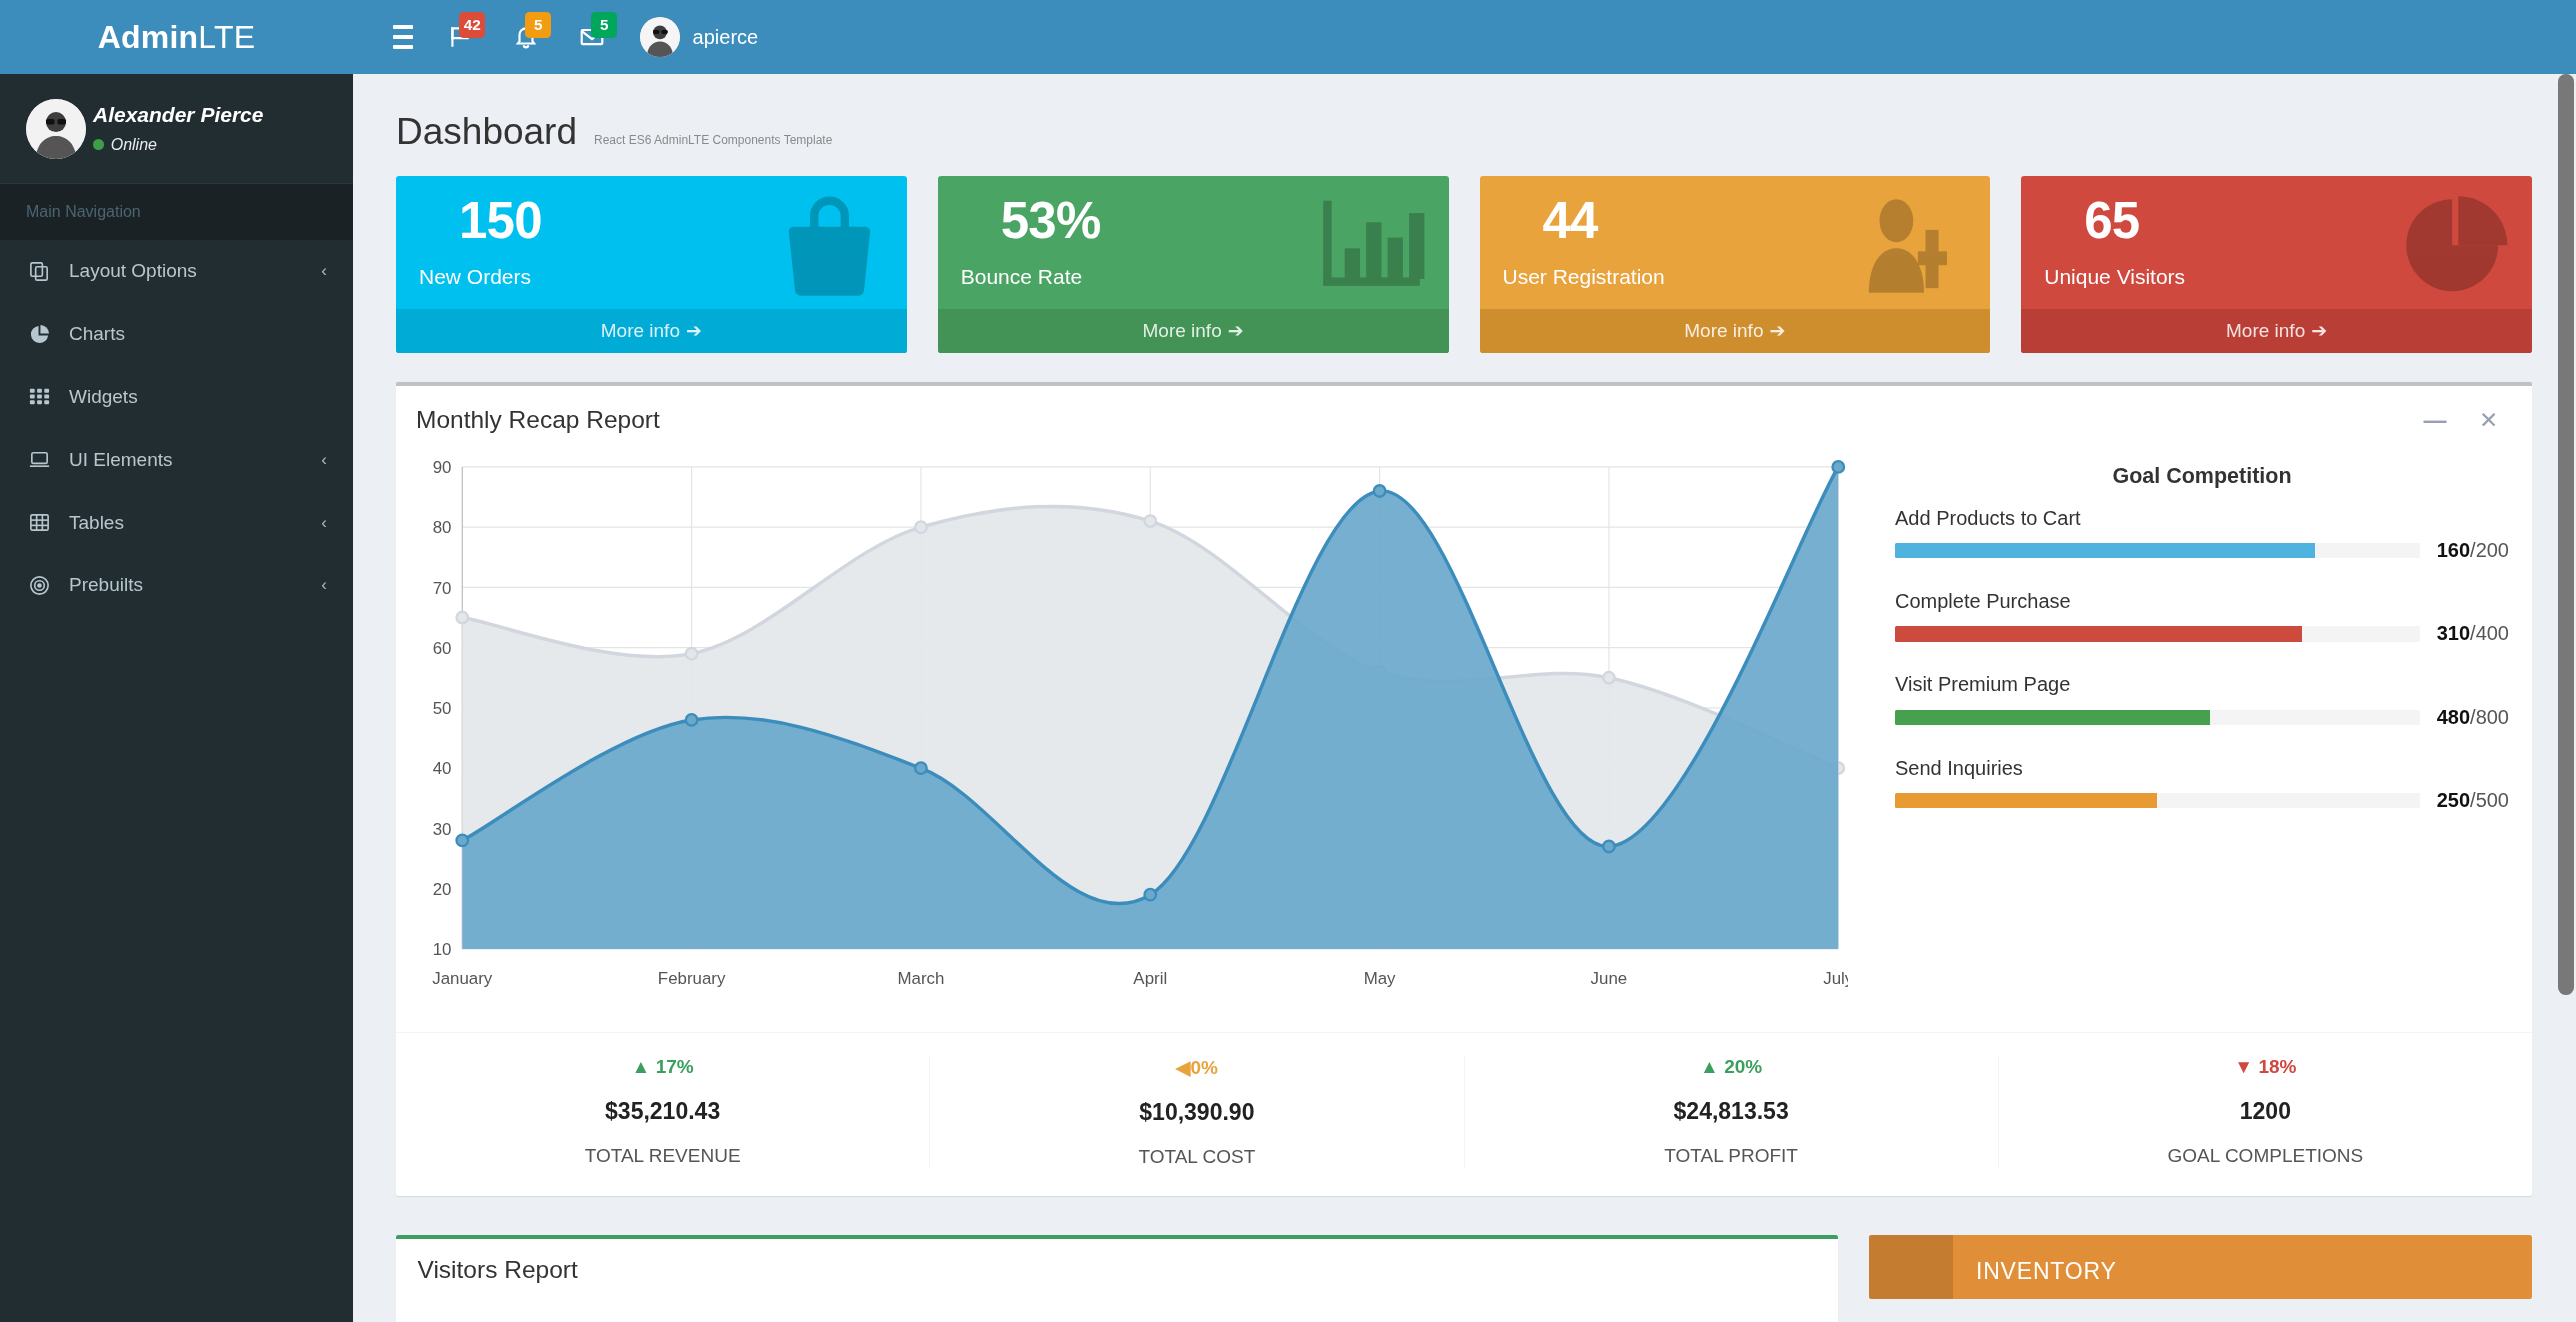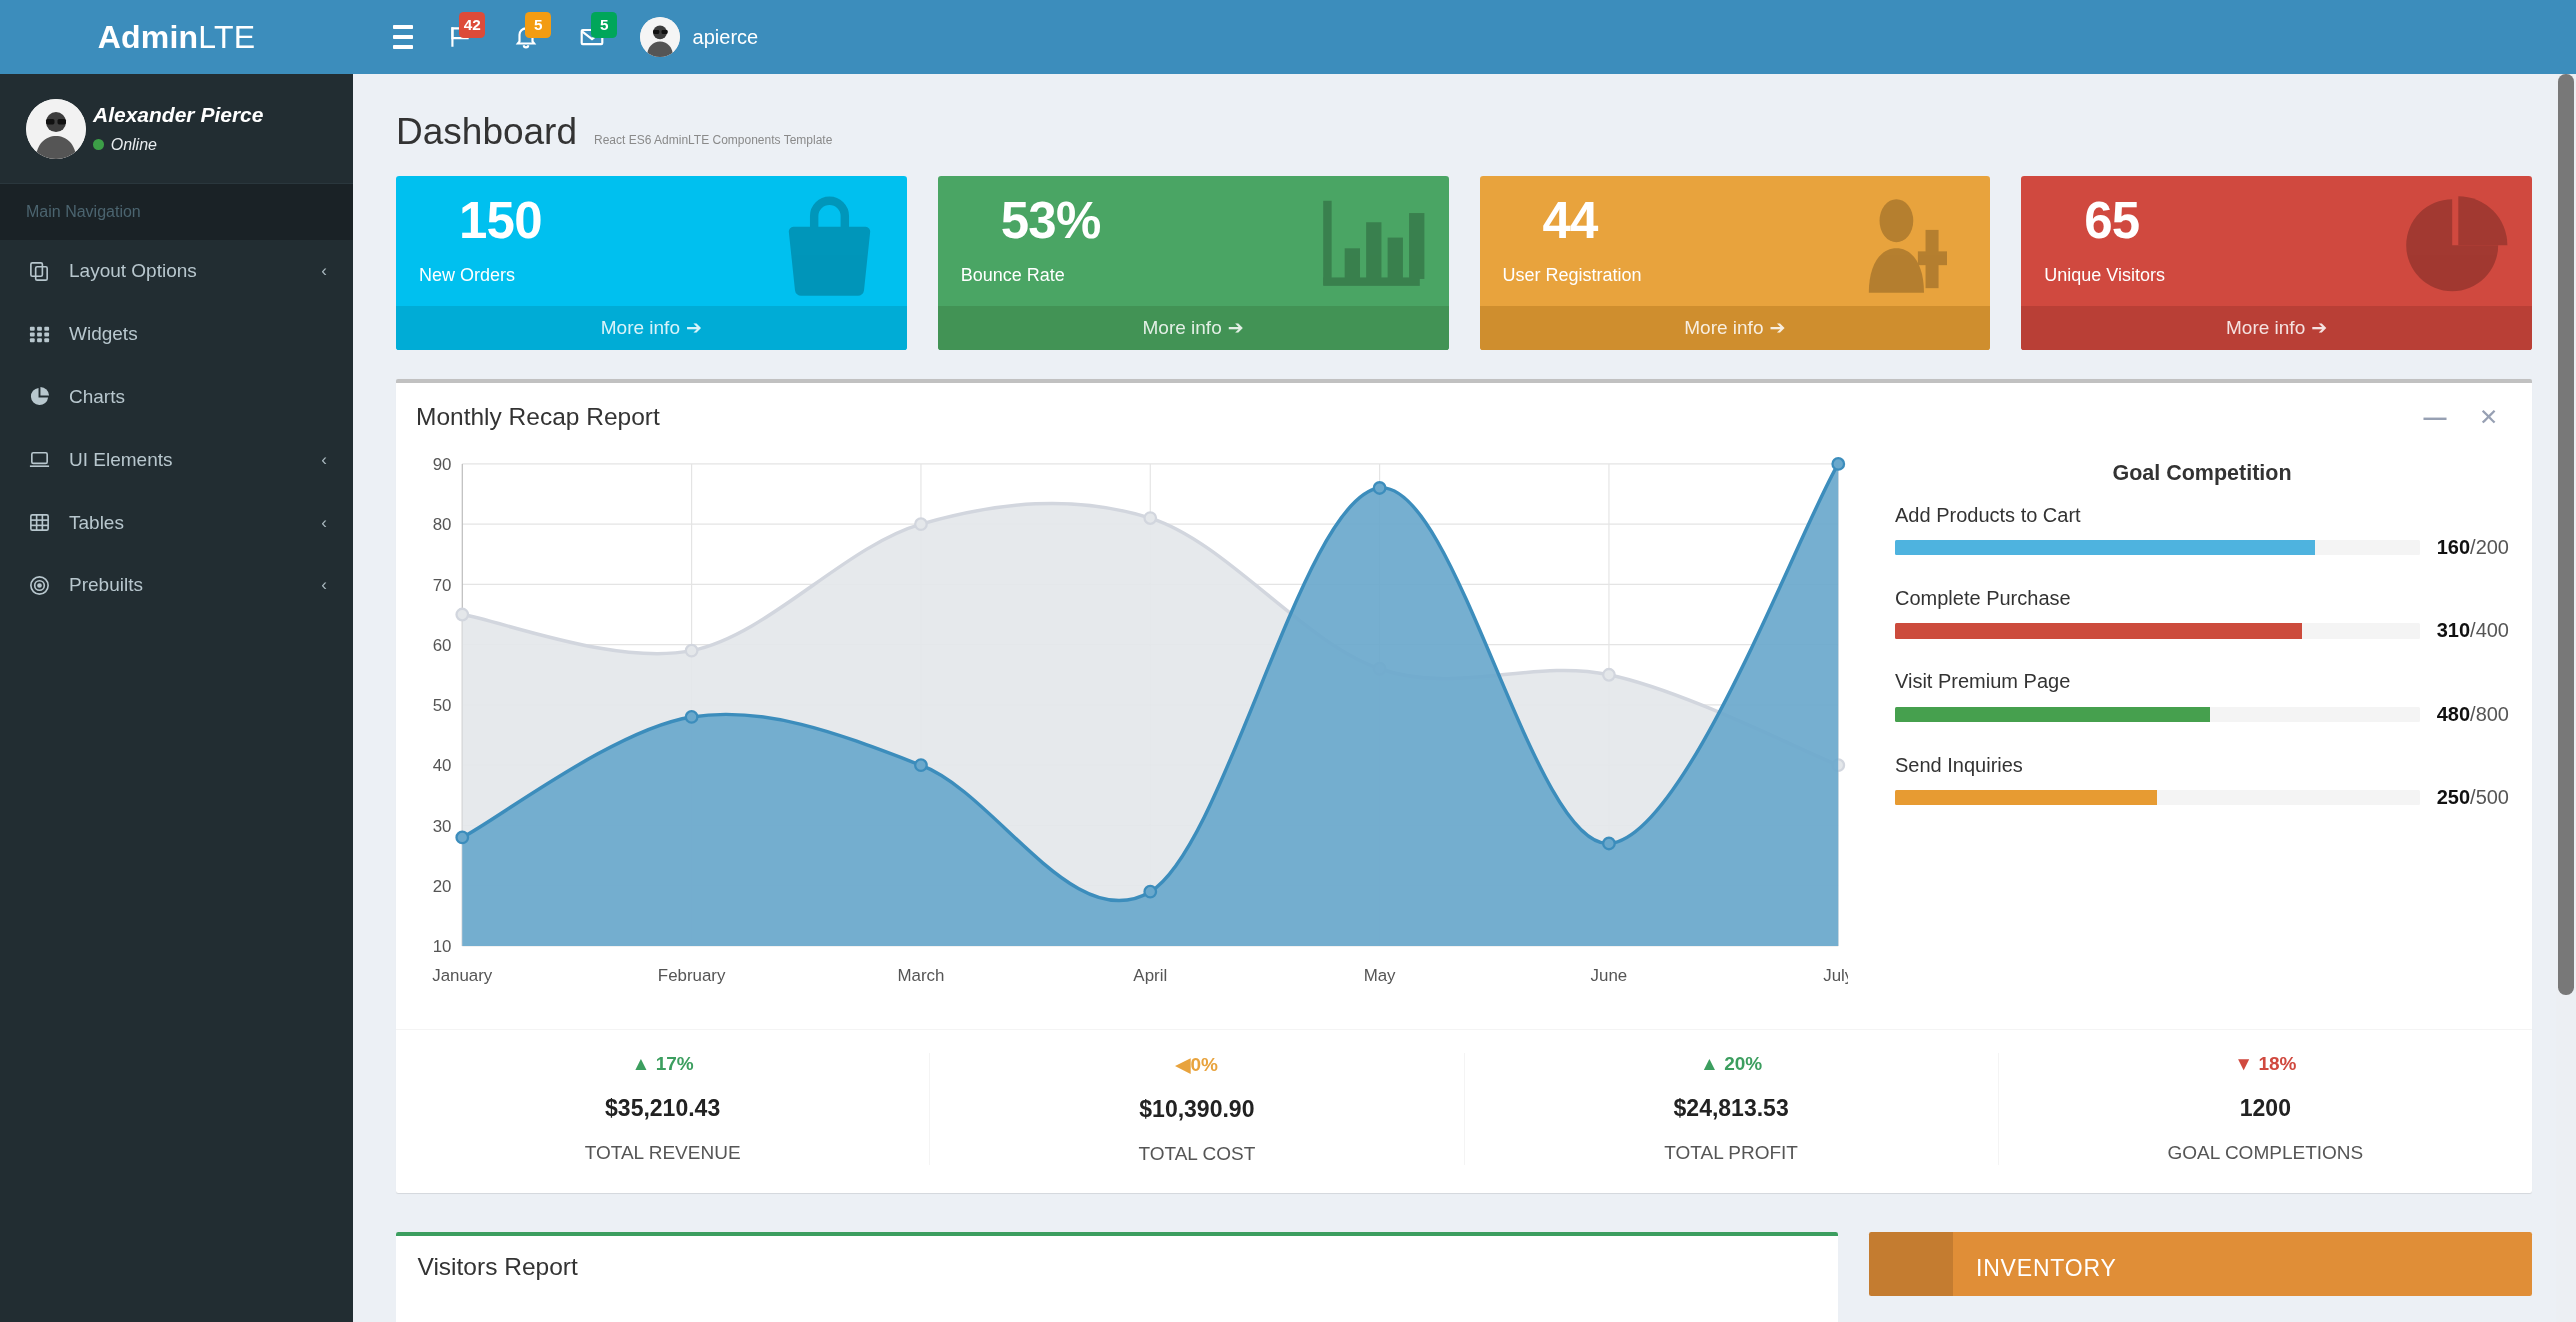--- a/index.html
+++ b/index.html
@@ -86,21 +86,21 @@
   .page-head h1 { font-size: 37px; font-weight: 400; color: #333; }
   .page-head small { font-size: 12px; color: #8a8a8a; }
 
   
   .row-boxes { display: flex; gap: 31px; padding: 23px 44px 0 43px; }
   .small-box {
     flex: 1; border-radius: 3.1px; color: #fff; position: relative; overflow: hidden;
   }
   .sb-inner { padding: 18.4px 23px 7.7px 23px; position: relative; z-index: 2; }
   .sb-inner h3 { font-size: 51px; font-weight: 700; line-height: 1.05; letter-spacing: -0.8px; margin-left: 40px; }
-  .sb-inner p { font-size: 18px; padding-top: 17px; padding-bottom: 12.3px; }
+  .sb-inner p { font-size: 21px; padding-top: 17px; padding-bottom: 12.3px; }
   .sb-icon { position: absolute; right: 20px; top: 17px; z-index: 1; opacity: .22; }
   .sb-icon svg { width: 115px; height: 106px; fill: #000; }
   .sb-footer {
     display: block; text-align: center; padding: 10px 0 11.5px;
     font-size: 19px; color: rgba(255,255,255,.85);
     position: relative; z-index: 2;
   }
   .sb-footer .arr { display: inline-block; margin-left: 6.1px; }
 
   
@@ -192,43 +192,43 @@
               <rect x="8" y="7" width="12" height="14" rx="1.5"></rect>
             </svg>
         </span>
         <span class="lbl">Layout Options</span>
         <span class="chev">‹</span>
       </div>
 
       <div class="nav-item">
         <span class="ico">
           <svg viewBox="0 0 24 24" style="fill:#b8c7ce;stroke:none">
+            <path d="M11 3 A9 9 0 1 0 21 13 L11 13 Z"></path>
+            <path d="M13 2 A9.5 9.5 0 0 1 22 11 L13 11 Z"></path>
+          </svg>
+        </span>
+        <span class="lbl">Charts</span>
+        <span class="chev"></span>
+      </div>
+
+      <div class="nav-item">
+        <span class="ico">
+          <svg viewBox="0 0 24 24" style="fill:#b8c7ce;stroke:none">
             <rect x="2" y="4" width="5" height="4" rx="1"></rect>
               <rect x="9.5" y="4" width="5" height="4" rx="1"></rect>
               <rect x="17" y="4" width="5" height="4" rx="1"></rect>
             <rect x="2" y="10" width="5" height="4" rx="1"></rect>
               <rect x="9.5" y="10" width="5" height="4" rx="1"></rect>
               <rect x="17" y="10" width="5" height="4" rx="1"></rect>
             <rect x="2" y="16" width="5" height="4" rx="1"></rect>
               <rect x="9.5" y="16" width="5" height="4" rx="1"></rect>
               <rect x="17" y="16" width="5" height="4" rx="1"></rect>
           </svg>
         </span>
         <span class="lbl">Widgets</span>
-        <span class="chev"></span>
-      </div>
-
-      <div class="nav-item">
-        <span class="ico">
-          <svg viewBox="0 0 24 24" style="fill:#b8c7ce;stroke:none">
-            <path d="M11 3 A9 9 0 1 0 21 13 L11 13 Z"></path>
-            <path d="M13 2 A9.5 9.5 0 0 1 22 11 L13 11 Z"></path>
-          </svg>
-        </span>
-        <span class="lbl">Charts</span>
         <span class="chev"></span>
       </div>
 
       <div class="nav-item">
         <span class="ico">
           <svg viewBox="0 0 24 24">
               <rect x="4" y="5" width="16" height="11" rx="1.5"></rect>
               <line x1="2" y1="19" x2="22" y2="19"></line>
             </svg>
         </span>

